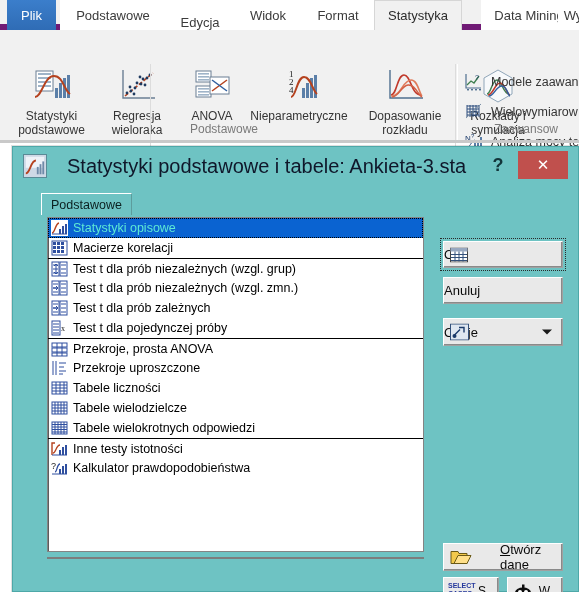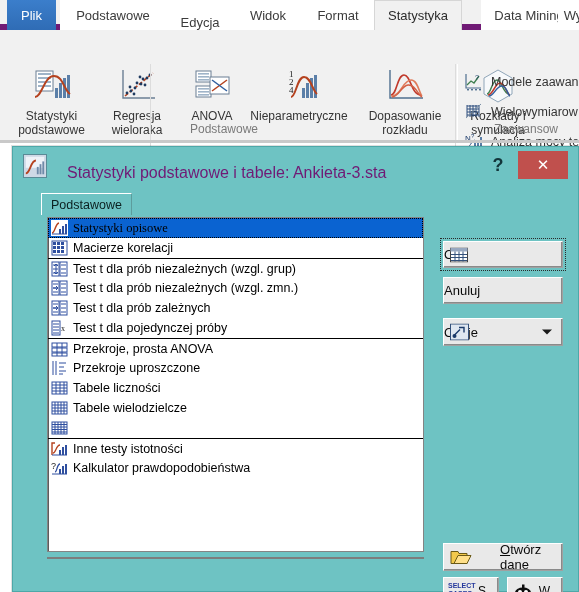--- a/index.html
+++ b/index.html
@@ -81,22 +81,22 @@
   .dlg-title {
     position: absolute; left: 0; top: 0; width: 100%; height: 38px;
   }
   .dlg-icon {
     position: absolute; left: 10px; top: 7px; width: 24px; height: 24px;
     border: 1px solid #5a8a96;
   }
   .dlg-title-text {
     position: absolute; left: 54px; top: 7px; right: 110px; height: 24px;
     line-height: 24px;
-    font-size: 16px; color: #701a75;
-    white-space: nowrap; overflow: hidden; margin-top: 7px;
+    font-size: 20px; color: #0f172a;
+    white-space: nowrap; overflow: hidden;
   }
   .dlg-help {
     position: absolute; right: 65px; top: 5px; width: 30px; height: 26px;
     display: flex; align-items: center; justify-content: center;
     font-size: 18px; font-weight: bold; color: #12353a; cursor: default;
   }
   .dlg-close {
     position: absolute; right: 10px; top: 4px; width: 50px; height: 28px;
     background: #c0504d;
     display: flex; align-items: center; justify-content: center;
@@ -135,22 +135,22 @@
   .li {
     position: relative;
     height: 20px; display: flex; align-items: center;
     padding-left: 3px;
     font-size: 12.5px; color: #000000;
     white-space: nowrap; cursor: default;
   }
   .li.sep-top { border-top: 1px solid #000000; }
   .li .li-ico { width: 17px; height: 16px; flex: 0 0 17px; margin-right: 5px; }
   .li.selected {
-    background: #0a63d1; color: #000000;
-    outline: 1px dotted #000000; outline-offset: -1px; font-family: Liberation Serif, serif;
+    background: #0a63d1; color: #5eead4;
+    outline: 1px dotted #000000; outline-offset: -1px;
   }
   .li.selected .li-txt { background: #0a63d1; }
 
   
   .btn {
     position: absolute;
     background: #e9e9e9;
     border: 1px solid #a0a0a0;
     border-top-color: #ffffff; border-left-color: #ffffff;
     box-shadow: inset -1px -1px 0 #8a8a8a;
@@ -555,20 +555,21 @@
               <line x1="1" y1="4.5" x2="16" y2="4.5"></line>
                 <line x1="1" y1="7" x2="16" y2="7"></line>
                 <line x1="1" y1="9.5" x2="16" y2="9.5"></line>
                 <line x1="1" y1="12" x2="16" y2="12"></line>
               <line x1="4" y1="2" x2="4" y2="14"></line>
                 <line x1="7" y1="2" x2="7" y2="14"></line>
                 <line x1="10" y1="2" x2="10" y2="14"></line>
                 <line x1="13" y1="2" x2="13" y2="14"></line>
             </g>
           </svg>
+          <span class="li-txt">Tabele wielokrotnych odpowiedzi</span>
         </div>
 
         <div class="li sep-top">
           <svg class="li-ico" viewBox="0 0 17 16">
             <path d="M1 14 L1 2 L4 2" fill="none" stroke="#b5421f" stroke-width="1.4"></path>
             <g fill="#2f4f9f">
                 <rect x="8" y="9" width="2" height="5"></rect>
                 <rect x="11" y="6" width="2" height="8"></rect>
                 <rect x="14" y="4" width="2" height="10"></rect>
               </g>

